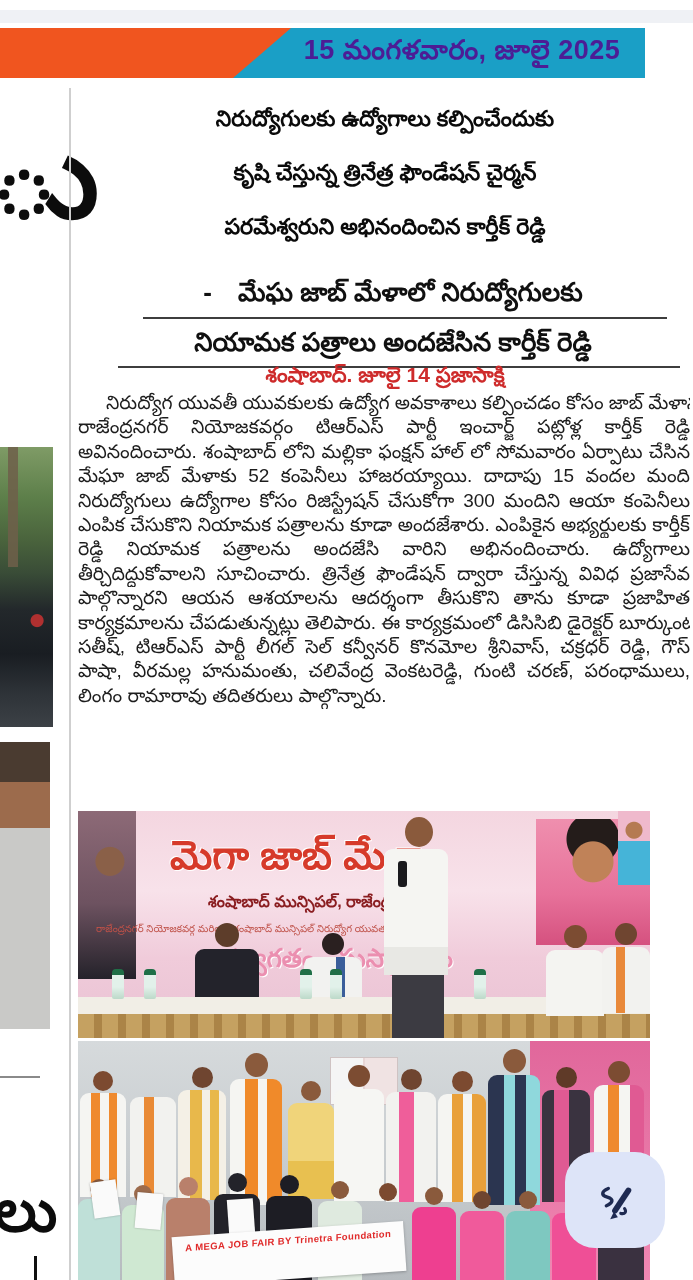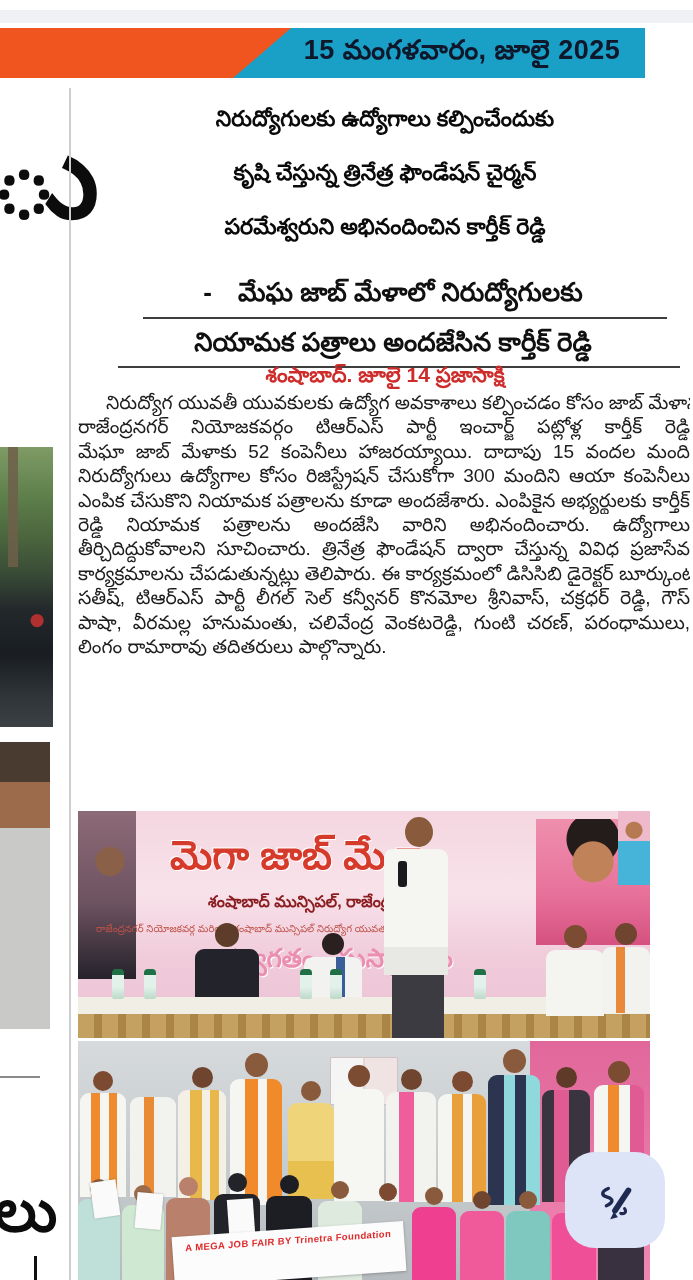--- a/index.html
+++ b/index.html
@@ -7,21 +7,21 @@
           font-family:"Liberation Sans","DejaVu Sans",sans-serif;}
   .abs{position:absolute;}
 
   
   .topstrip{left:0;top:10px;width:693px;height:13px;background:#eff1f5;}
   .mast-orange{left:0;top:28px;width:292px;height:50px;background:#f0551f;
                clip-path:polygon(0 0,100% 0,calc(100% - 56px) 100%,0 100%);}
   .mast-cyan{left:233px;top:28px;width:412px;height:50px;background:#1a9fc6;
              clip-path:polygon(58px 0,100% 0,100% 100%,0 100%);
              display:flex;align-items:center;justify-content:center;padding-left:46px;box-sizing:border-box;}
-  .mast-date{font-size:27px;font-weight:800;color:#0f172a;letter-spacing:.5px;white-space:nowrap;}
+  .mast-date{font-size:27px;font-weight:800;color:#4c1d95;letter-spacing:.5px;white-space:nowrap;}
 
   
   .frag-top{left:-10px;top:96px;font-size:118px;font-weight:700;color:#0c0c0c;line-height:160px;}
   .frag-bottom{left:-6px;top:1168px;font-size:60px;font-weight:700;color:#0c0c0c;line-height:86px;}
   .lphoto1{left:0;top:447px;width:53px;height:280px;
     background:
       radial-gradient(circle at 70% 62%, #b03030 0 6px, transparent 7px),
       linear-gradient(180deg,#7f9b66 0%,#5d7f4a 18%,#49623c 34%,#394c37 45%,#23282b 58%,#191d22 74%,#2e3338 88%,#3c4146 100%);}
   .lphoto1 .trunk{position:absolute;left:8px;top:0;width:10px;height:120px;background:#6e5f4a;opacity:.85;}
   .lphoto2{left:0;top:742px;width:50px;height:287px;
@@ -127,25 +127,27 @@
   </div>
   <div class="abs rule1"></div>
   <div class="abs subhead2">నియామక పత్రాలు అందజేసిన కార్తీక్ రెడ్డి</div>
   <div class="abs rule2"></div>
 
   <div class="abs dateline">శంషాబాద్. జూలై 14  ప్రజాసాక్షి</div>
 
   <div class="abs bodytext">
     <div class="bline first">నిరుద్యోగ యువతీ యువకులకు ఉద్యోగ అవకాశాలు కల్పించడం కోసం జాబ్ మేళాను</div>
     <div class="bline">రాజేంద్రనగర్ నియోజకవర్గం టిఆర్ఎస్ పార్టీ ఇంచార్జ్ పట్లోళ్ల కార్తీక్ రెడ్డి</div>
+    <div class="bline">అవినందించారు. శంషాబాద్ లోని మల్లికా ఫంక్షన్ హాల్ లో సోమవారం ఏర్పాటు చేసిన</div>
     <div class="bline">మేఘా జాబ్ మేళాకు 52 కంపెనీలు హాజరయ్యాయి. దాదాపు 15 వందల మంది</div>
     <div class="bline">నిరుద్యోగులు ఉద్యోగాల కోసం రిజిస్ట్రేషన్ చేసుకోగా 300 మందిని ఆయా కంపెనీలు</div>
     <div class="bline">ఎంపిక చేసుకొని నియామక పత్రాలను కూడా అందజేశారు. ఎంపికైన అభ్యర్థులకు కార్తీక్</div>
     <div class="bline">రెడ్డి నియామక పత్రాలను అందజేసి వారిని అభినందించారు. ఉద్యోగాలు</div>
     <div class="bline">తీర్చిదిద్దుకోవాలని సూచించారు. త్రినేత్ర ఫౌండేషన్ ద్వారా చేస్తున్న వివిధ ప్రజాసేవ</div>
+    <div class="bline">పాల్గొన్నారని ఆయన ఆశయాలను ఆదర్శంగా తీసుకొని తాను కూడా ప్రజాహిత</div>
     <div class="bline">కార్యక్రమాలను చేపడుతున్నట్లు తెలిపారు. ఈ కార్యక్రమంలో డిసిసిబి డైరెక్టర్ బూర్కుంట</div>
     <div class="bline">సతీష్, టిఆర్ఎస్ పార్టీ లీగల్ సెల్ కన్వీనర్ కొనమోల శ్రీనివాస్, చక్రధర్ రెడ్డి, గౌస్</div>
     <div class="bline">పాషా, వీరమల్ల హనుమంతు, చలివేంద్ర వెంకటరెడ్డి, గుంటి చరణ్, పరంధాములు,</div>
     <div class="bline last">లింగం రామారావు తదితరులు పాల్గొన్నారు.</div>
   </div>
 
   <div class="abs photo photo1">
     <div class="p1-poster-left"></div>
     <div class="p1-title">మెగా జాబ్ మేళా</div>
     <div class="p1-sub">శంషాబాద్ మున్సిపల్, రాజేంద్ర…</div>

